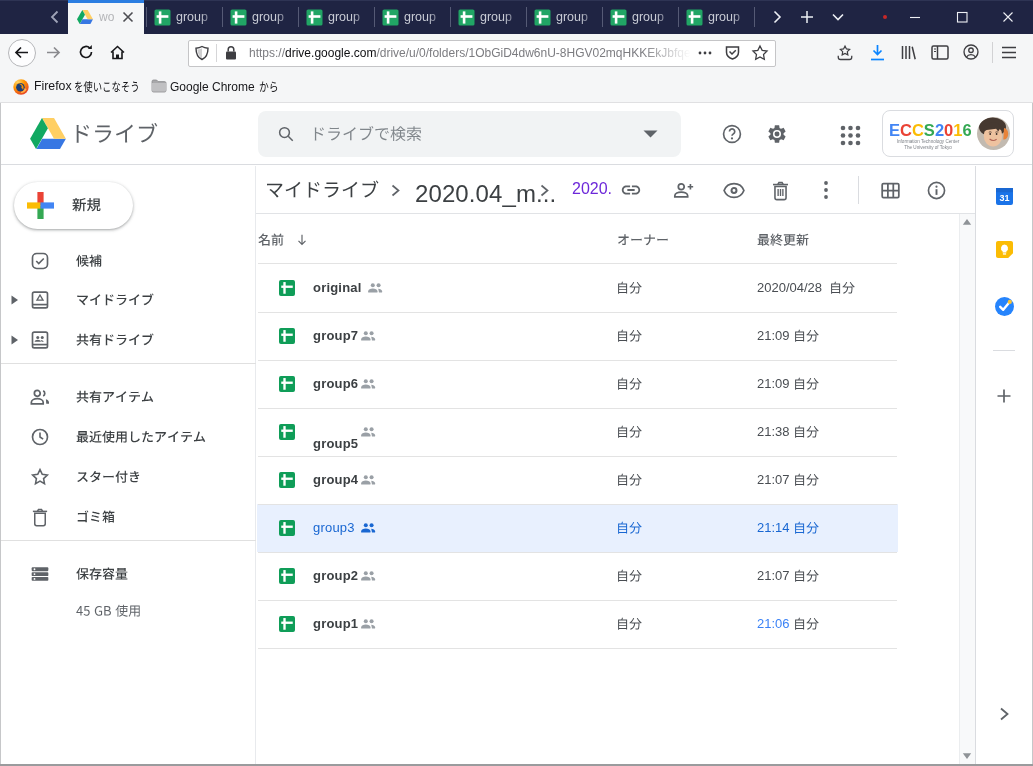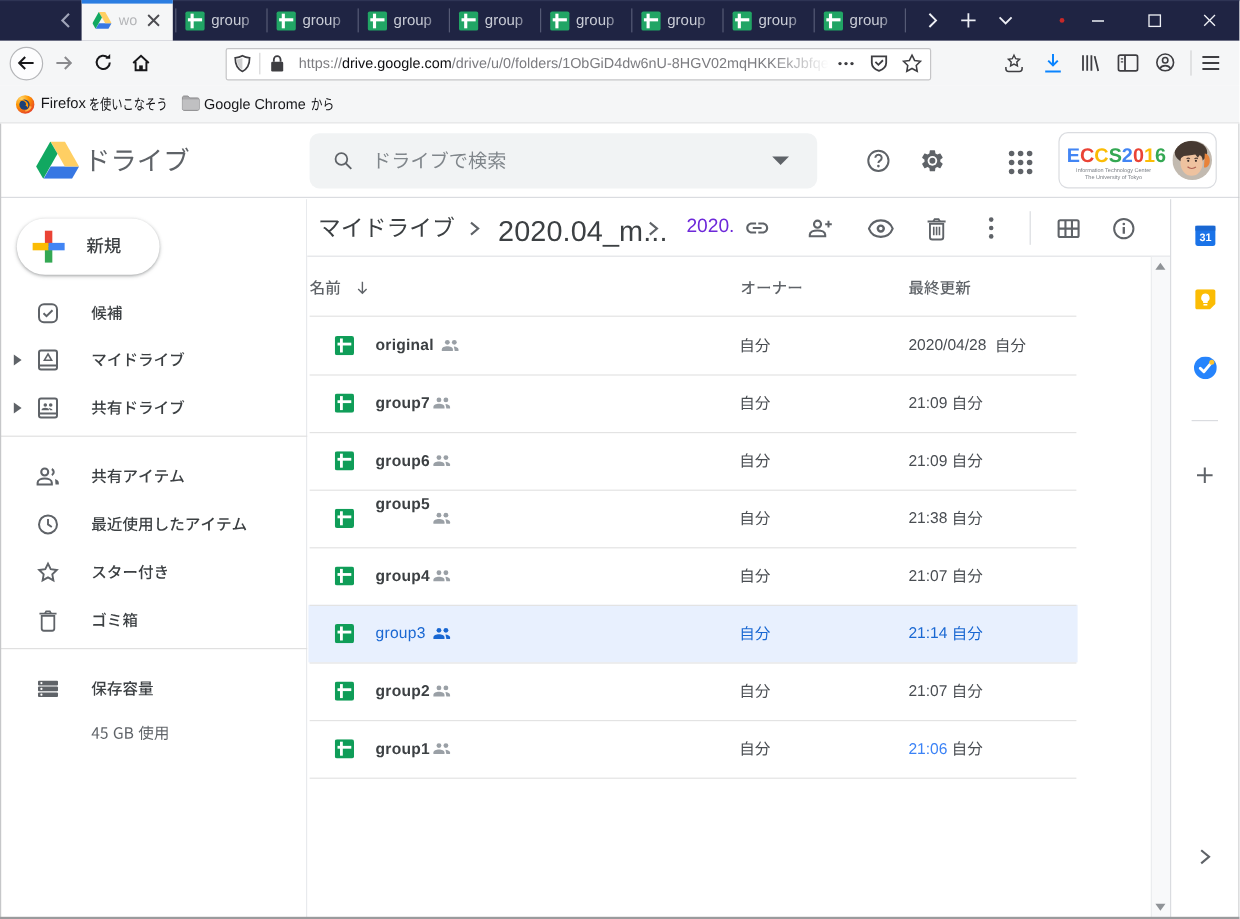--- a/index.html
+++ b/index.html
@@ -410,21 +410,21 @@
     <path d="M1.5 13.2v-1.6c0-2.2 3-3.4 6-3.4s6 1.2 6 3.4v1.6z" fill="#9aa0a6"></path>
     <path d="M14.5 8.4c2.5.2 5 1.3 5 3.2v1.6h-4z" fill="#9aa0a6"></path>
   </svg>
 <div class="abs" style="left:757px;top:376px;font-size:13px;color:#494d52">21:09</div>
 <div class="abs" style="left:258px;top:456px;width:639px;height:1px;background:#e3e3e3"></div>
 <svg class="abs" style="left:279px;top:424px" width="16" height="16" viewBox="0 0 17 17">
     <rect x="0" y="0" width="17" height="17" rx="2" fill="#0f9d58"></rect>
     <rect x="2.4" y="5.9" width="12.2" height="2.5" fill="#fff"></rect>
     <rect x="4.6" y="2.2" width="2.5" height="12.4" fill="#fff"></rect>
   </svg>
-<div class="abs" style="left:313px;top:412px;font-size:13px;font-weight:bold;color:#3c4043;letter-spacing:.2px">group5</div>
+<div class="abs" style="left:313px;top:436px;font-size:13px;font-weight:bold;color:#3c4043;letter-spacing:.2px">group5</div>
 <svg class="abs" style="left:360px;top:426px" width="17" height="12" viewBox="0 0 22 15">
     <circle cx="7.5" cy="4" r="2.6" fill="#9aa0a6"></circle>
     <circle cx="15" cy="4" r="2.6" fill="#9aa0a6"></circle>
     <path d="M1.5 13.2v-1.6c0-2.2 3-3.4 6-3.4s6 1.2 6 3.4v1.6z" fill="#9aa0a6"></path>
     <path d="M14.5 8.4c2.5.2 5 1.3 5 3.2v1.6h-4z" fill="#9aa0a6"></path>
   </svg>
 <div class="abs" style="left:757px;top:424px;font-size:13px;color:#494d52">21:38</div>
 <div class="abs" style="left:258px;top:504px;width:639px;height:1px;background:#e3e3e3"></div>
 <svg class="abs" style="left:279px;top:472px" width="16" height="16" viewBox="0 0 17 17">
     <rect x="0" y="0" width="17" height="17" rx="2" fill="#0f9d58"></rect>

